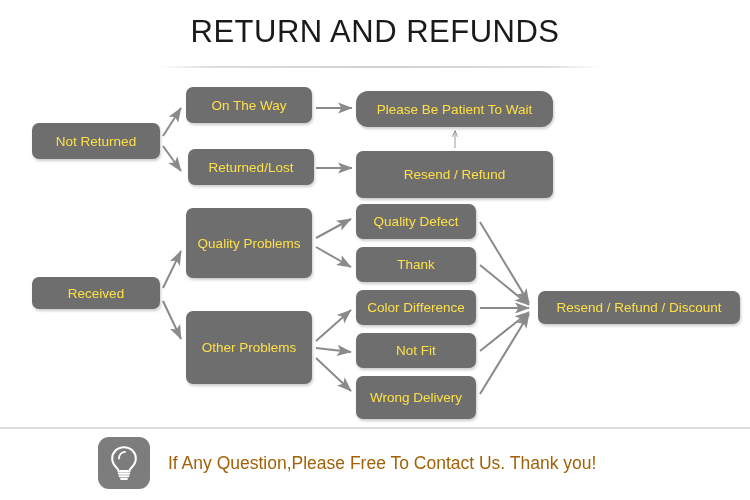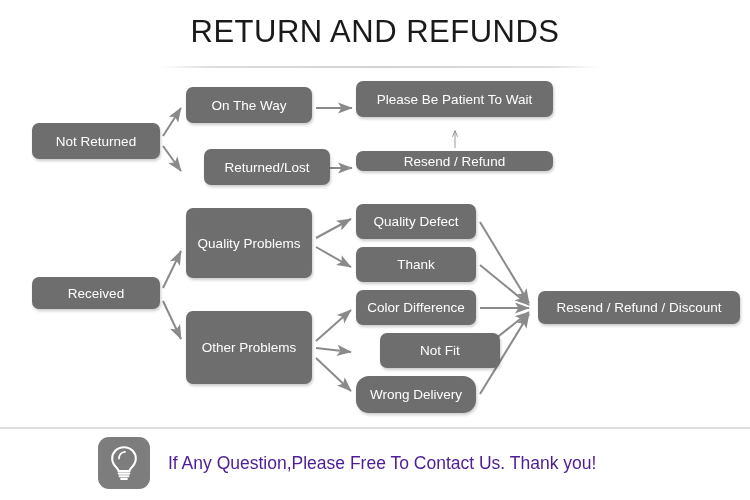--- a/index.html
+++ b/index.html
@@ -46,21 +46,21 @@
         #dcdcdc 88%,
         rgba(255,255,255,0) 100%);
   }
 
   
   .node {
     position: absolute;
     box-sizing: border-box;
     background: #6e6e6e;
     border-radius: 7px;
-    color: #ffffff;
+    color: #fde047;
     font-size: 13.5px;
     display: flex;
     align-items: center;
     justify-content: center;
     text-align: center;
     padding: 0 22px;
     box-shadow: 1px 2px 3px rgba(0,0,0,0.20);
     white-space: nowrap;
     user-select: none;
   }
@@ -97,21 +97,21 @@
     border-radius: 11px;
     background: #7d7d7d;
     display: flex;
     align-items: center;
     justify-content: center;
     flex: 0 0 auto;
   }
   .footer-text {
     margin-left: 18px;
     font-size: 17.5px;
-    color: #4c1d95;
+    color: #a16207;
     white-space: nowrap;
   }
 </style>
 </head>
 <body>
 
 <div id="page">
 
   <div class="title">RETURN AND REFUNDS</div>
   <div class="title-rule"></div>
@@ -151,41 +151,41 @@
       <line x1="480" y1="394" x2="529" y2="314"></line>
     </g>
 
     <line x1="455" y1="148" x2="455" y2="131" stroke="#9a9a9a" stroke-width="1" fill="none" marker-end="url(#arrow-thin)"></line>
   </svg>
 
   <div class="node" style="left:32px;  top:123px; width:128px; height:36px;">Not Returned</div>
 
   <div class="node" style="left:186px; top:87px;  width:126px; height:36px;">On The Way</div>
 
-  <div class="node" style="left:204px; top:149px; width:126px; height:36px;text-align:right;">Returned/Lost</div>
-
-  <div class="node" style="left:356px; top:81px;  width:197px; height:36px;">Please Be Patient To Wait</div>
-
-  <div class="node" style="left:356px; top:151px; width:197px; height:20px;">Resend / Refund</div>
+  <div class="node" style="left:188px; top:149px; width:126px; height:36px;text-align:right;">Returned/Lost</div>
+
+  <div class="node" style="left:356px; top:91px;  width:197px; height:36px;border-radius:12px;">Please Be Patient To Wait</div>
+
+  <div class="node" style="left:356px; top:151px; width:197px; height:47px;">Resend / Refund</div>
 
   <div class="node" style="left:32px;  top:277px; width:128px; height:32px;">Received</div>
 
   <div class="node" style="left:186px; top:208px; width:126px; height:70px;">Quality Problems</div>
 
   <div class="node" style="left:186px; top:311px; width:126px; height:73px;">Other Problems</div>
 
   <div class="node" style="left:356px; top:204px; width:120px; height:35px;">Quality Defect</div>
 
   <div class="node" style="left:356px; top:247px; width:120px; height:35px;">Thank</div>
 
   <div class="node" style="left:356px; top:290px; width:120px; height:35px;">Color Difference</div>
 
-  <div class="node" style="left:356px; top:333px; width:120px; height:35px;margin-left:24px;">Not Fit</div>
-
-  <div class="node" style="left:356px; top:376px; width:120px; height:37px;border-radius:13px;">Wrong Delivery</div>
+  <div class="node" style="left:356px; top:333px; width:120px; height:35px;">Not Fit</div>
+
+  <div class="node" style="left:356px; top:376px; width:120px; height:43px;">Wrong Delivery</div>
 
   <div class="node" style="left:538px; top:291px; width:202px; height:33px;">Resend / Refund / Discount</div>
 
   <div class="footer-rule"></div>
 
   <div class="footer">
     <div class="bulb-badge">
       <svg width="34" height="38" viewBox="0 0 34 38" xmlns="http://www.w3.org/2000/svg">
         <path d="M17 3.2 C10.2 3.2 5.2 8.3 5.2 14.5 C5.2 18.6 7.3 21.4 9.6 23.7 C10.8 24.9 11.4 25.8 11.6 27.1 L22.4 27.1 C22.6 25.8 23.2 24.9 24.4 23.7 C26.7 21.4 28.8 18.6 28.8 14.5 C28.8 8.3 23.8 3.2 17 3.2 Z" fill="none" stroke="#ffffff" stroke-width="2.1"></path>
         <path d="M11.8 29.6 L22.2 29.6" fill="none" stroke="#ffffff" stroke-width="2.1" stroke-linecap="round"></path>

